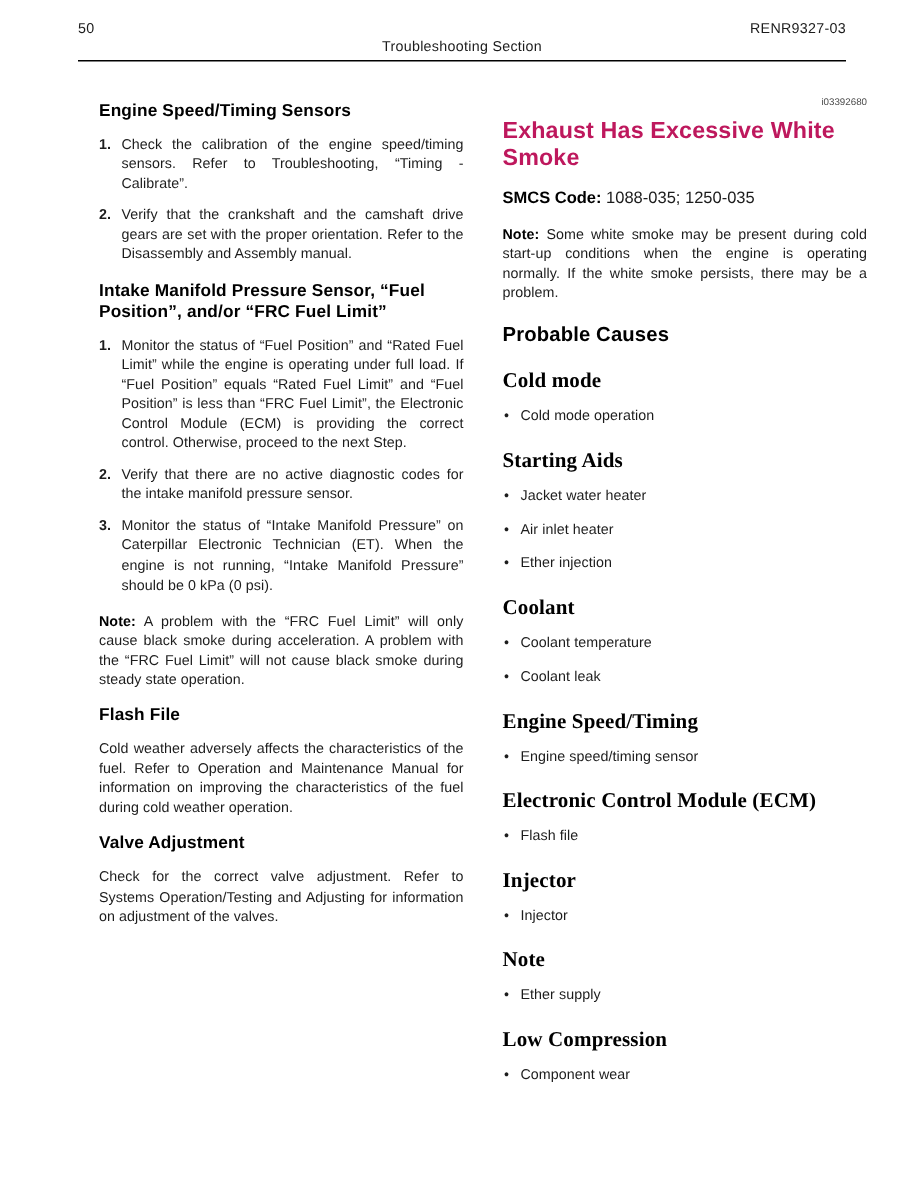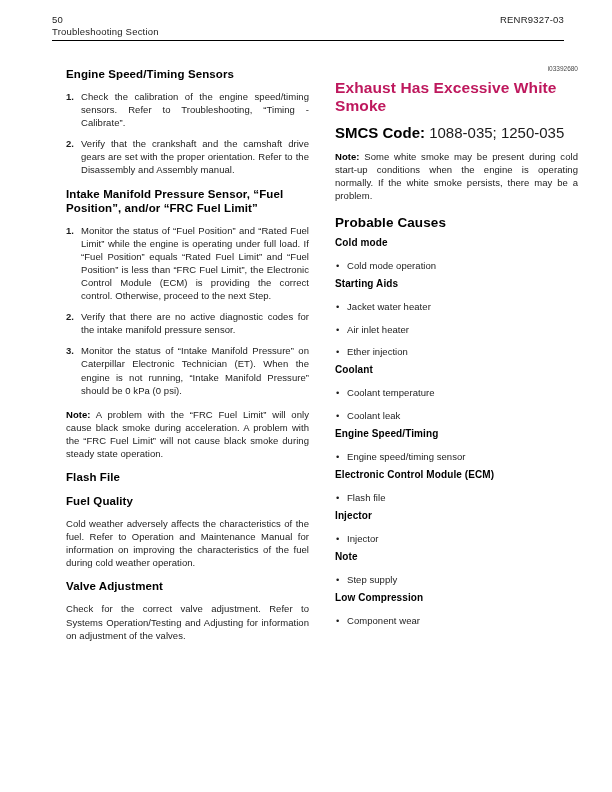--- a/index.html
+++ b/index.html
@@ -16,21 +16,21 @@
   
   .header {
     position: absolute;
     top: 14px;
     left: 52px;
     width: 512px;
     border-bottom: 1.2px solid #000;
     padding-bottom: 2px;
   }
   .header-row { display: flex; justify-content: space-between; align-items: flex-start; }
-  .hdr-txt { font-size: 9.5px; line-height: 12px; letter-spacing: 0.2px; }
+  .hdr-txt { font-size: 9.5px; line-height: 12px; letter-spacing: 0.2px; text-align: center; }
   
   .columns {
     position: absolute;
     top: 58px;
     left: 66px;
     width: 512px;
     display: flex;
     gap: 26px;
   }
   .col { width: 243px; }
@@ -78,36 +78,37 @@
     margin-top: 7px;
   }
   h1.title {
     font-size: 15.5px;
     line-height: 17.5px;
     font-weight: bold;
     color: #be185d;
     margin-top: 6px;
     letter-spacing: 0.1px;
   }
-  p.smcs { font-size: 15px; line-height: 13px; margin-top: 12px; }
+  p.smcs { font-size: 11px; line-height: 13px; margin-top: 12px; }
   h2.pc {
     font-size: 13.5px;
     line-height: 16px;
     font-weight: bold;
     color: #000;
     margin-top: 13px;
     letter-spacing: 0.1px;
   }
   h3.group {
-    font-size: 10px;
+    font-size: 14px;
     font-weight: bold;
     color: #000;
     line-height: 13.5px;
-    margin-top: 5px;
-    letter-spacing: 0.1px;
+    margin-top: 17px;
+    letter-spacing: 0.1px;
+    font-family: Liberation Serif, serif;
   }
   .bullet {
     display: flex;
     font-size: 9.5px;
     line-height: 13px;
     margin-top: 9.5px;
     letter-spacing: 0.05px;
   }
   .dot { flex: 0 0 12px; padding-left: 1px; }
 </style>
@@ -148,21 +149,20 @@
         <span class="step-text">Verify that there are no active diagnostic codes for the intake manifold pressure sensor.</span>
       </div>
       <div class="step">
         <span class="step-num">3.</span>
         <span class="step-text">Monitor the status of “Intake Manifold Pressure” on Caterpillar Electronic Technician (ET). When the engine is not running, “Intake Manifold Pressure” should be 0 kPa (0 psi).</span>
       </div>
       <p class="note"><b>Note:</b> <span>A problem with the “FRC Fuel Limit” will only cause black smoke during acceleration. A problem with the “FRC Fuel Limit” will not cause black smoke during steady state operation.</span></p>
 
       <h3 class="sec">Flash File</h3>
 
-      <h3 class="sec">Fuel Quality</h3>
       <p class="body">Cold weather adversely affects the characteristics of the fuel. Refer to Operation and Maintenance Manual for information on improving the characteristics of the fuel during cold weather operation.</p>
 
       <h3 class="sec">Valve Adjustment</h3>
       <p class="body">Check for the correct valve adjustment. Refer to Systems Operation/Testing and Adjusting for information on adjustment of the valves.</p>
 
     </div>
 
     <div class="col col-right">
 
       <div class="rev">i03392680</div>
@@ -216,21 +216,21 @@
 
       <h3 class="group">Injector</h3>
       <div class="bullet">
         <span class="dot">•</span>
         <span>Injector</span>
       </div>
 
       <h3 class="group">Note</h3>
       <div class="bullet">
         <span class="dot">•</span>
-        <span>Step supply</span>
+        <span>Ether supply</span>
       </div>
 
       <h3 class="group">Low Compression</h3>
       <div class="bullet">
         <span class="dot">•</span>
         <span>Component wear</span>
       </div>
 
     </div>
   </div>

